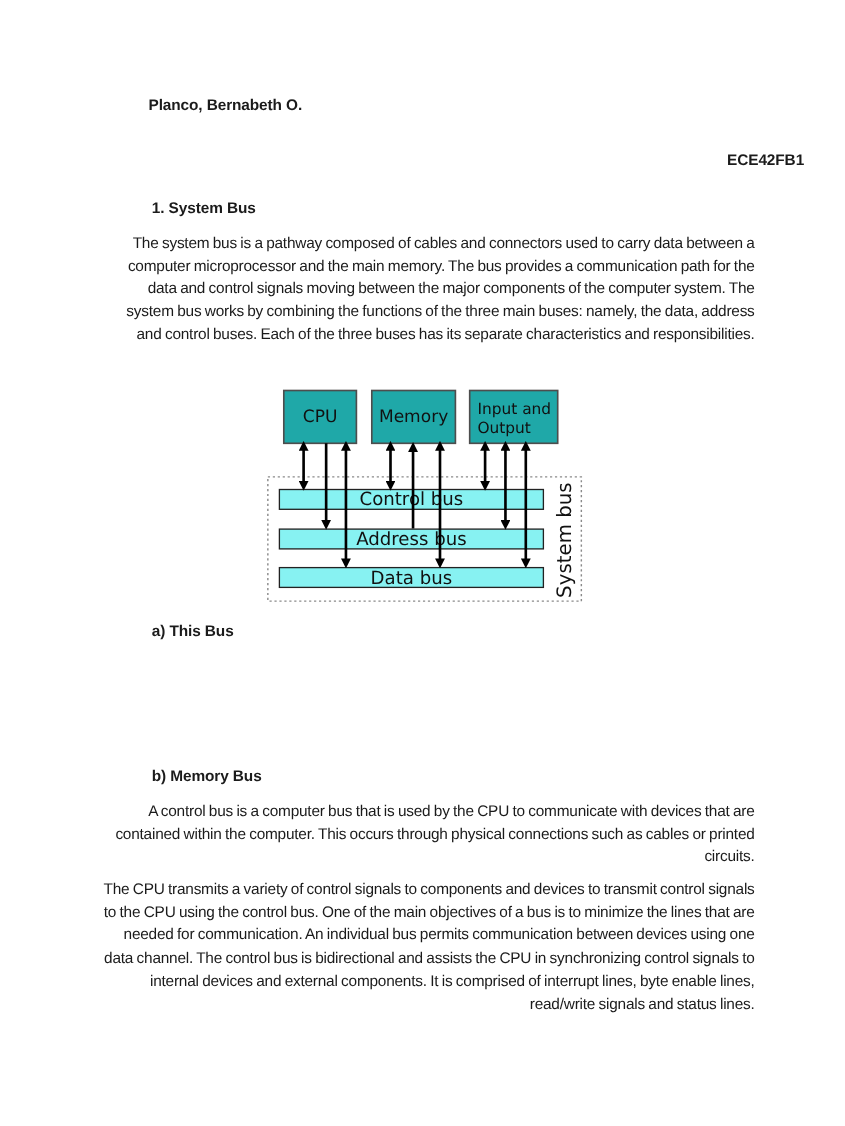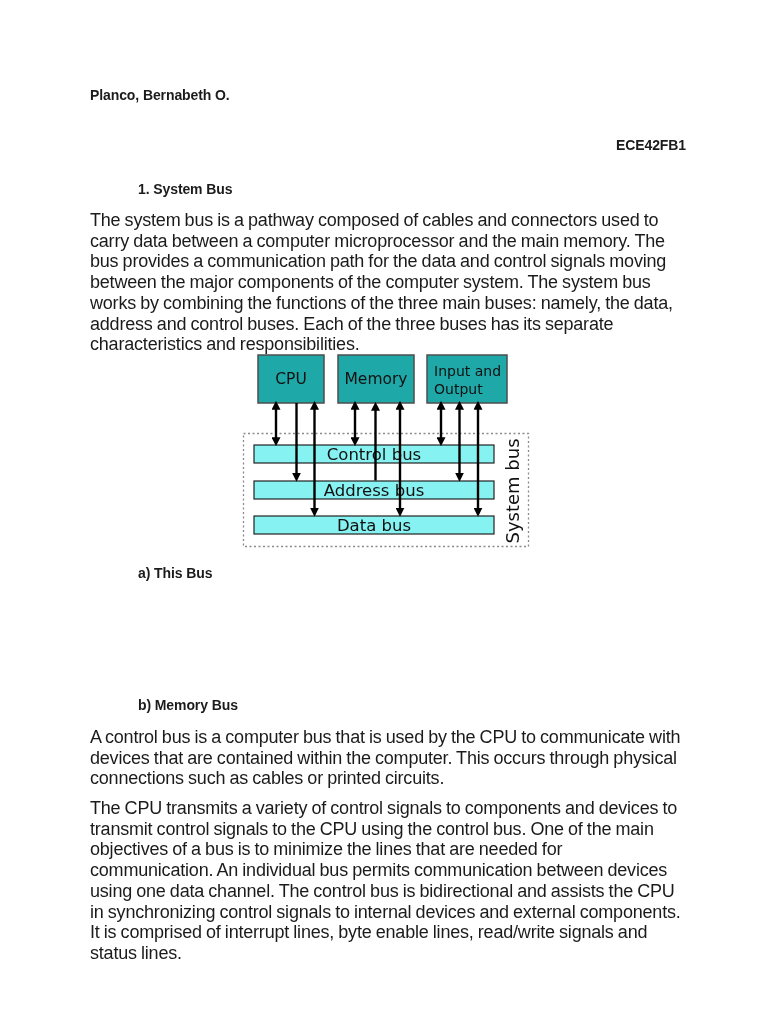--- a/index.html
+++ b/index.html
@@ -5,26 +5,26 @@
   html,body{margin:0;padding:0;background:#ffffff;}
   .page{
     position:relative;
     width:768px;height:1024px;
     background:#ffffff;
     font-family:"Liberation Sans",sans-serif;
     color:#1b1b1b;
     overflow:hidden;
   }
   .abs{position:absolute;left:90px;width:596px;}
-  .bold-line{font-size:14px;font-weight:700;letter-spacing:-0.1px;}
+  .bold-line{font-size:14px;font-weight:700;letter-spacing:-0.1px;margin-left:45px;}
   .heading{font-size:14px;font-weight:700;letter-spacing:-0.1px;margin-left:48px;}
   .para{
-    font-size:18px;line-height:20.7px;
+    font-size:14px;line-height:20.7px;
     letter-spacing:-0.2px;word-spacing:-0.6px;
-    text-align:left;
+    text-align:right;
   }
   .diagram{position:absolute;left:233px;top:348px;width:300px;height:210px;}
   .diagram svg{display:block;}
   .diag-label{font-family:"DejaVu Sans",sans-serif;fill:#111111;}
 </style>
 </head>
 <body>
 
 <div class="page">
 

